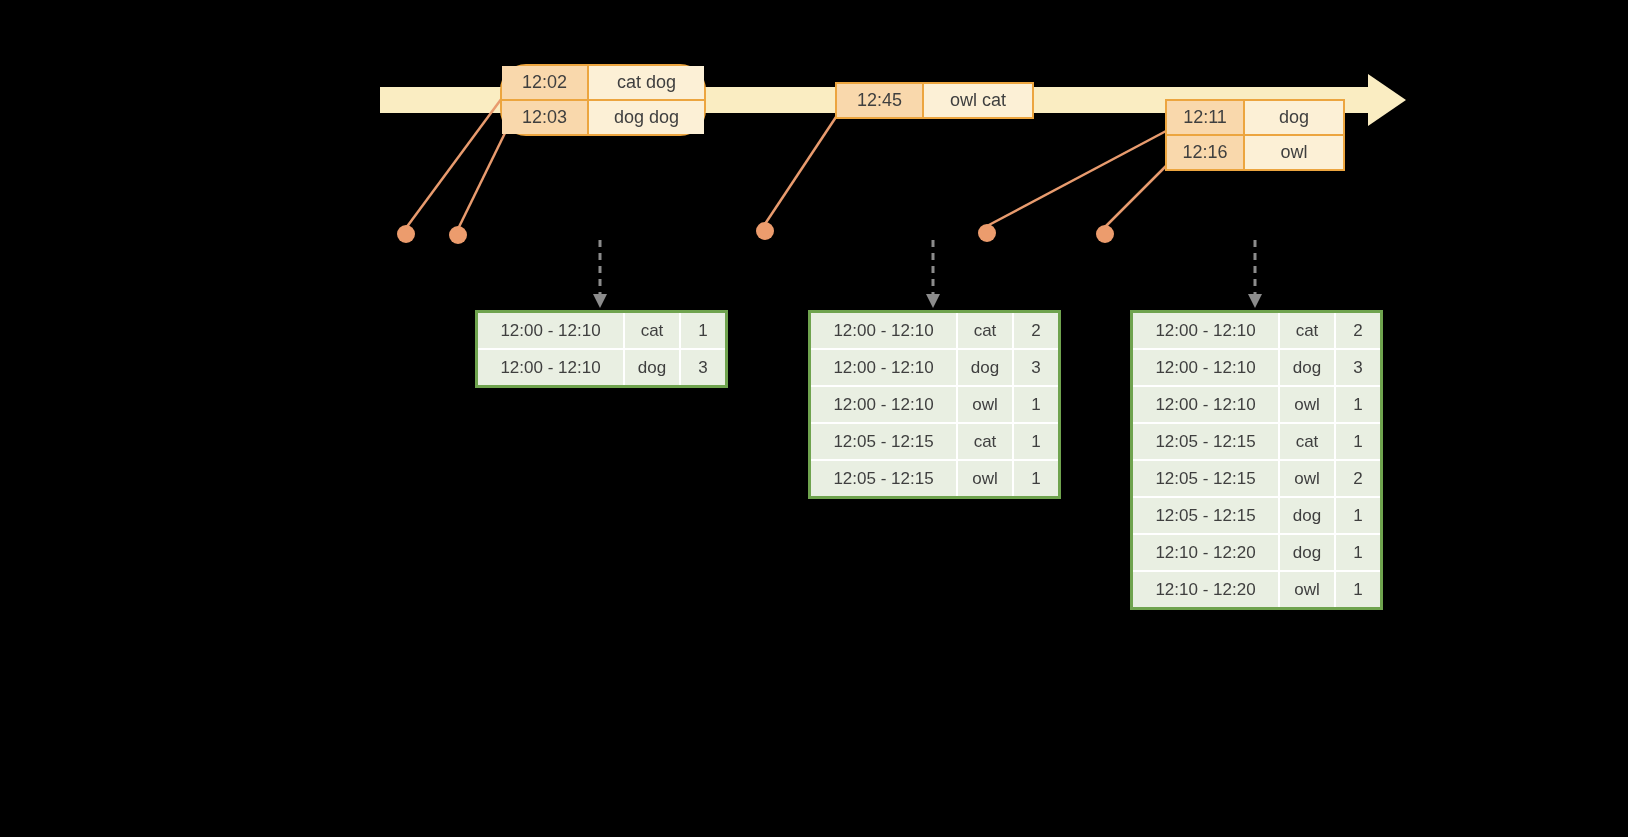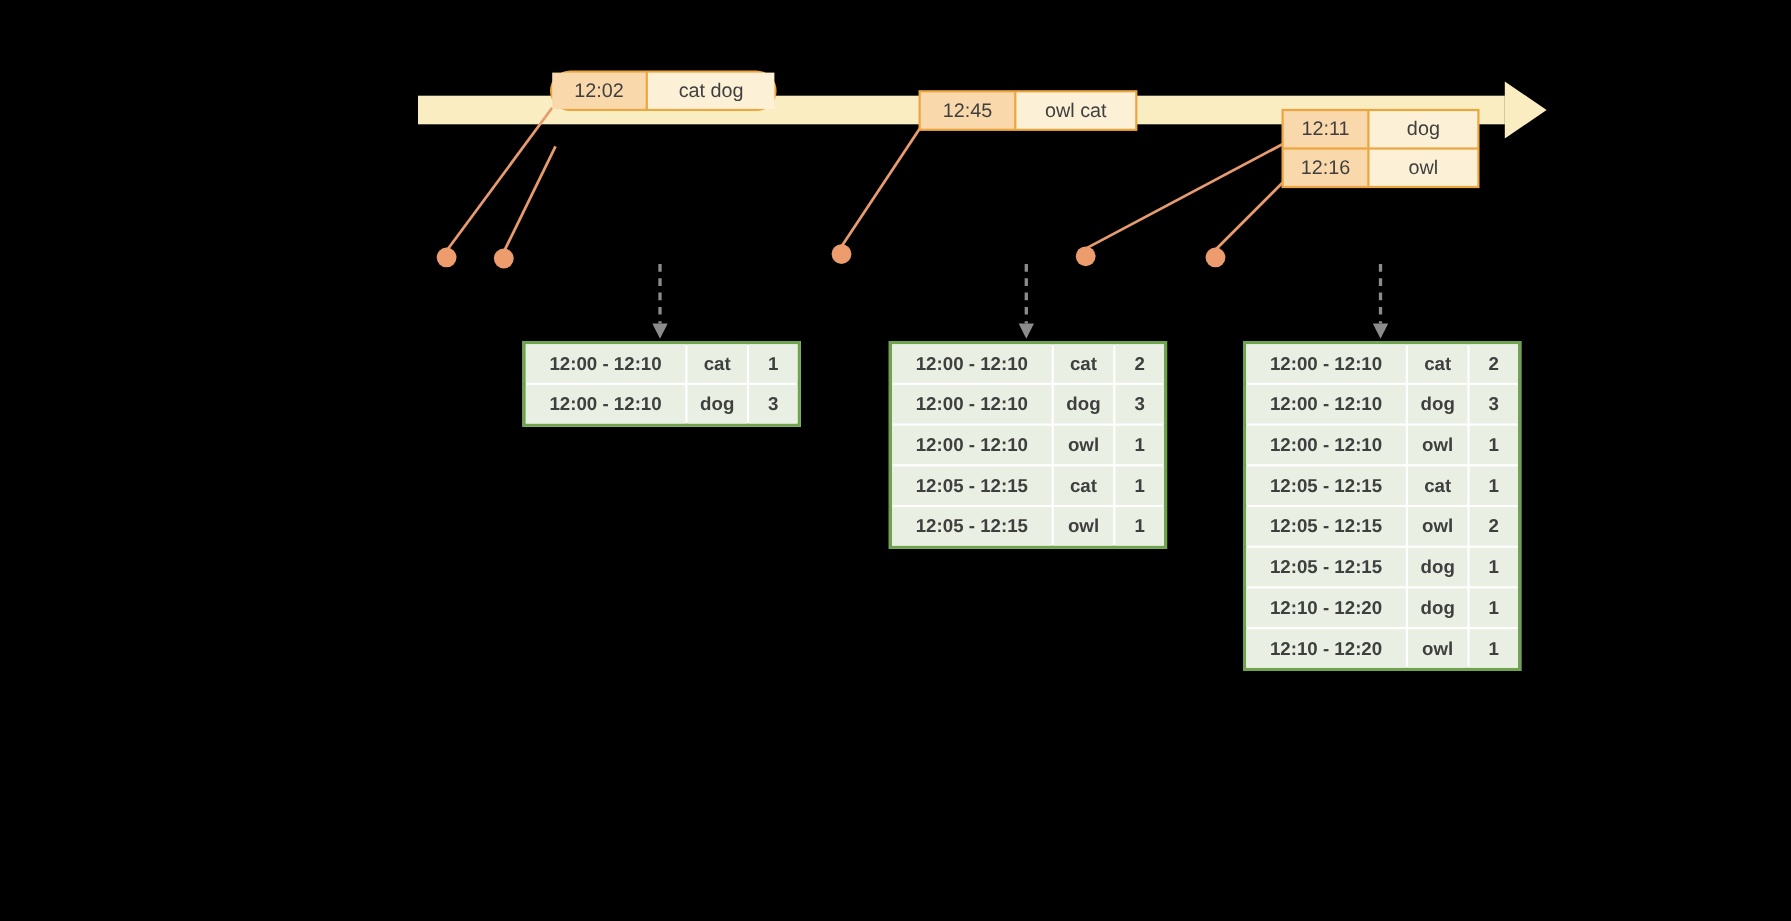--- a/index.html
+++ b/index.html
@@ -56,21 +56,20 @@
   .box3 .erow { grid-template-columns: 76px 98px; }
 
   
   .result-table {
     position: absolute;
     display: grid;
     grid-template-columns: 145px 54px 44px;
     gap: 2px;
     background: var(--table-grid, #FFFFFF);
     border: 3px solid var(--table-border, #6FA34E);
-    font-weight: bold;
   }
   .result-table .trow { display: contents; }
   .tcell {
     background: var(--table-cell-fill, #E9EFE2);
     height: 35px;
     display: flex;
     align-items: center;
     justify-content: center;
     font-size: 17px;
     color: var(--text, #3F3F3F);
@@ -107,20 +106,24 @@
     <polygon class="ah" points="926,294 940,294 933,308"></polygon>
     <line class="dash" x1="1255" y1="240" x2="1255" y2="294"></line>
     <polygon class="ah" points="1248,294 1262,294 1255,308"></polygon>
   </svg>
 
   <div class="event-box box1">
     <div class="erow">
       <div class="ecell time-cell">12:02</div>
       <div class="ecell word-cell">cat dog</div>
     </div>
+    <div class="erow">
+      <div class="ecell time-cell">12:03</div>
+      <div class="ecell word-cell">dog dog</div>
+    </div>
   </div>
 
   <div class="event-box box2">
     <div class="erow">
       <div class="ecell time-cell">12:45</div>
       <div class="ecell word-cell">owl cat</div>
     </div>
   </div>
 
   <div class="event-box box3">

